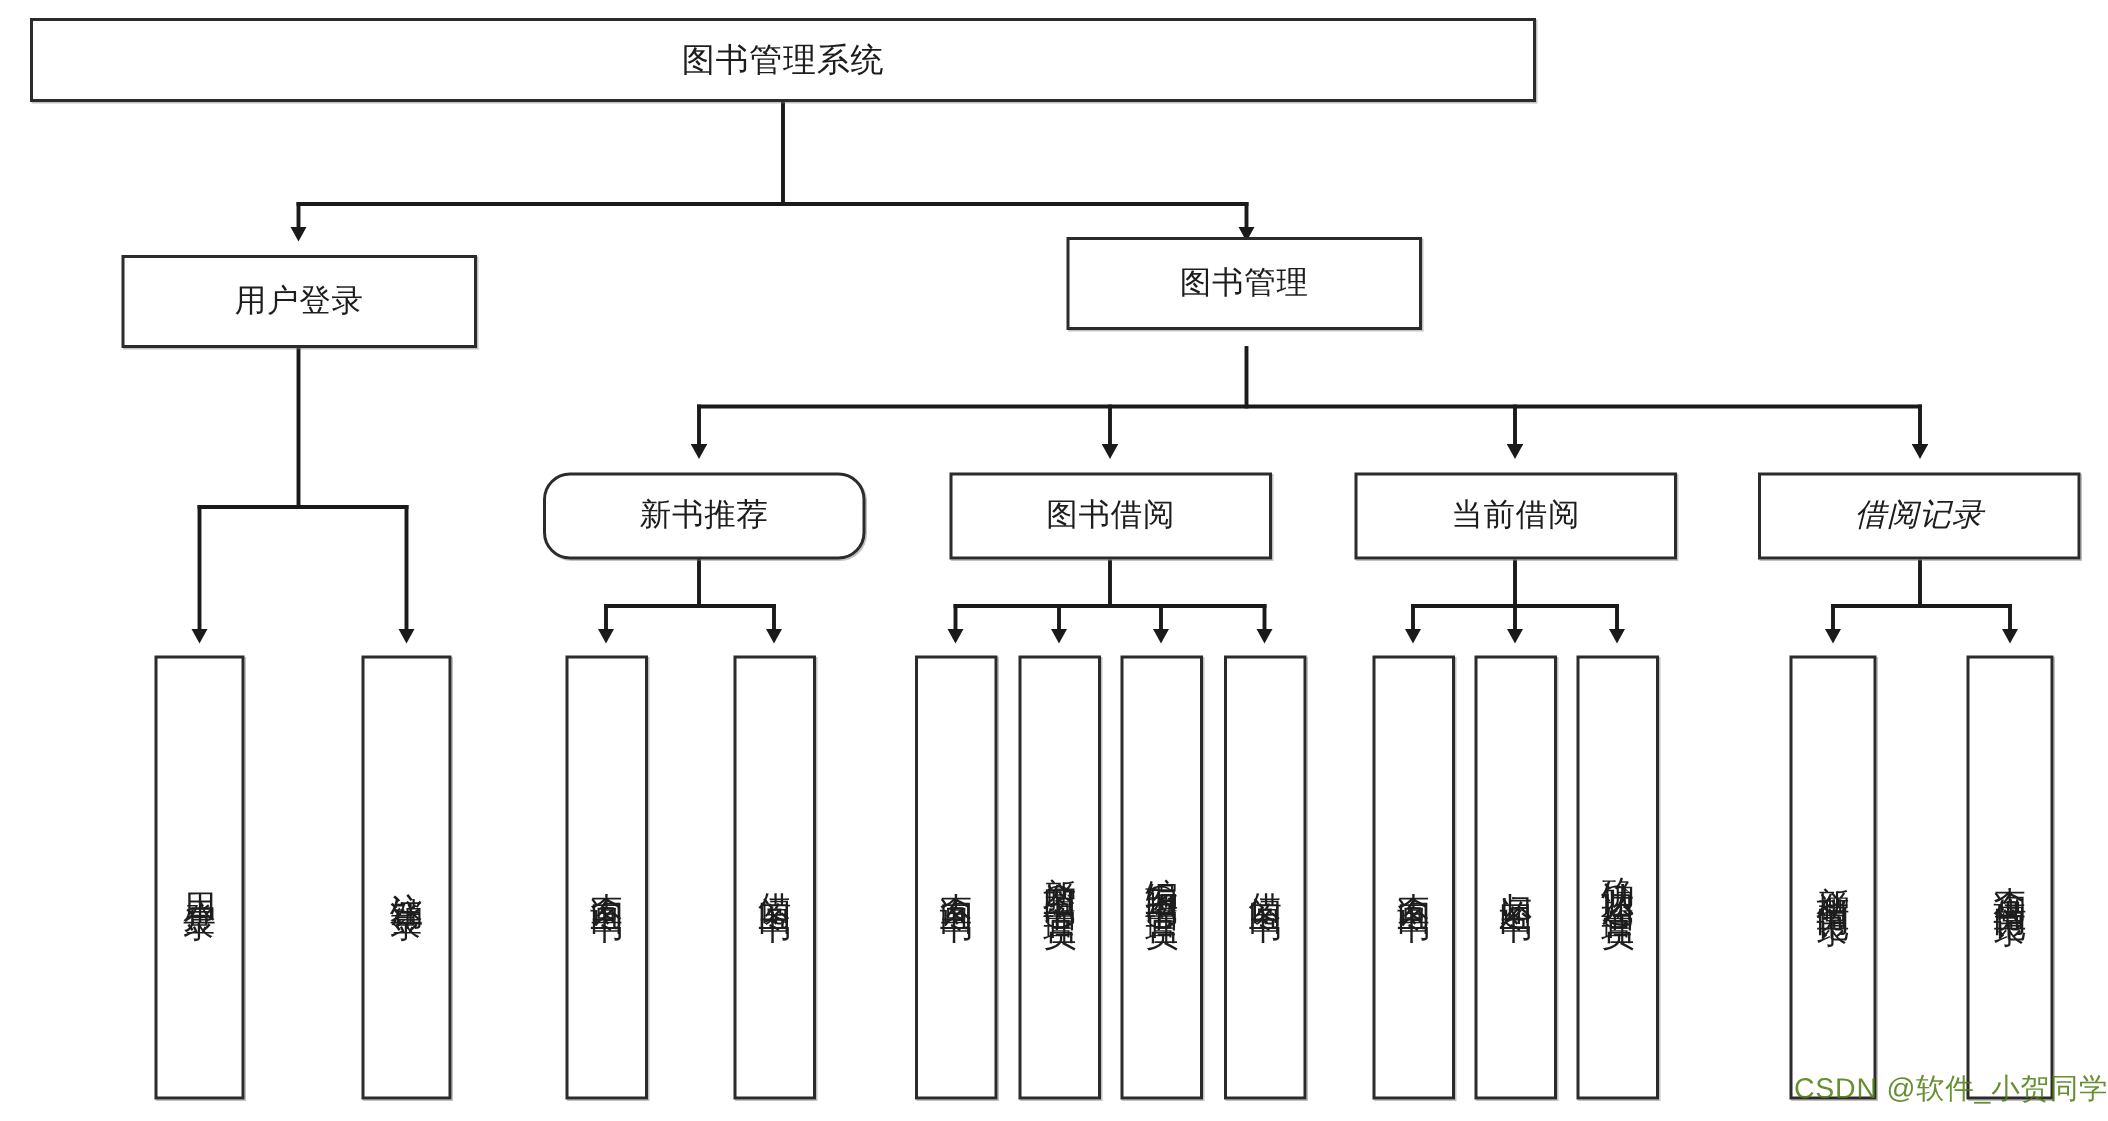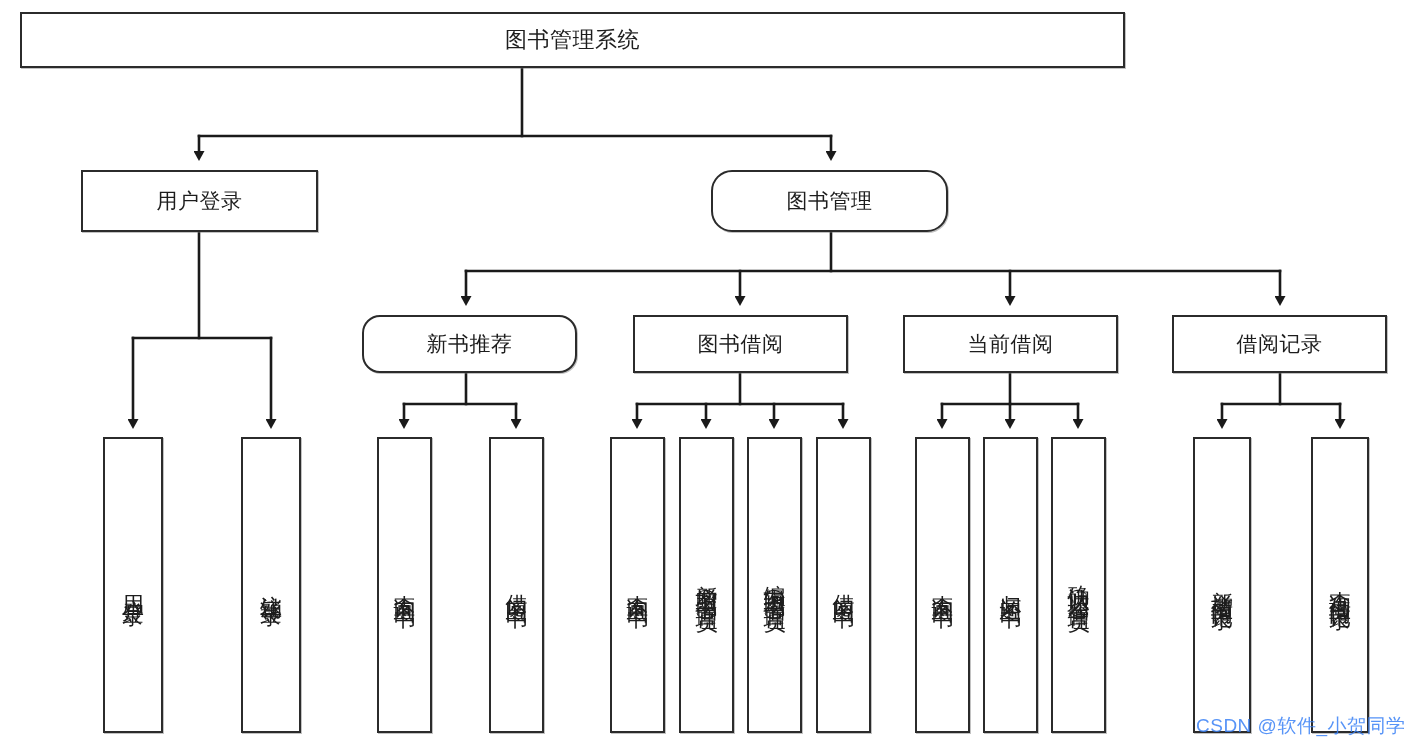--- a/index.html
+++ b/index.html
@@ -58,21 +58,21 @@
     writing-mode: vertical-rl;
     text-orientation: upright;
     font-size: 22px;
     line-height: 1.0;
     letter-spacing: 4px;
     max-height: 278px;
   }
   .watermark {
     position: absolute;
     font-size: 19px;
-    color: #3b82f6;
+    color: #4d7c0f;
     white-space: nowrap;
     letter-spacing: 0.5px;
     opacity: 0.85;
   }
 </style>
 </head>
 <body>
 
 <div id="canvas">
 
@@ -119,45 +119,45 @@
       <path d="M1010,404 L1010,420" marker-end="url(#arrow)"></path>
       <path d="M1078,404 L1078,420" marker-end="url(#arrow)"></path>
 
       <path d="M1280,373 L1280,404"></path>
       <path d="M1222,404 L1340,404"></path>
       <path d="M1222,404 L1222,420" marker-end="url(#arrow)"></path>
       <path d="M1340,404 L1340,420" marker-end="url(#arrow)"></path>
     </g>
   </svg>
 
-  <div class="node h root" style="left:20px; top:12px; width:1105px; height:56px;">
+  <div class="node h root" style="left:20px; top:12px; width:1004px; height:56px;">
     <span class="lbl">图书管理系统</span>
   </div>
 
   <div class="node h" style="left:81px; top:170px; width:237px; height:62px;">
     <span class="lbl">用户登录</span>
   </div>
 
-  <div class="node h" style="left:711px; top:170px; width:237px; height:62px;border-radius:21px;">
+  <div class="node h" style="left:711px; top:158px; width:237px; height:62px;">
     <span class="lbl">图书管理</span>
   </div>
 
   <div class="node h" style="left:362px; top:315px; width:215px; height:58px;border-radius:18px;">
     <span class="lbl">新书推荐</span>
   </div>
 
   <div class="node h" style="left:903px; top:315px; width:215px; height:58px;">
     <span class="lbl">当前借阅</span>
   </div>
 
   <div class="node h" style="left:633px; top:315px; width:215px; height:58px;">
     <span class="lbl">图书借阅</span>
   </div>
 
-  <div class="node h" style="left:1172px; top:315px; width:215px; height:58px;">
+  <div class="node h" style="left:1172px; top:315px; width:215px; height:58px;font-style:italic;">
     <span class="lbl">借阅记录</span>
   </div>
 
   <div class="node v" style="left:103px; top:437px; width:60px; height:296px;">
     <span class="lbl">用户登录</span>
   </div>
 
   <div class="node v" style="left:241px; top:437px; width:60px; height:296px;">
     <span class="lbl">注销登录</span>
   </div>

